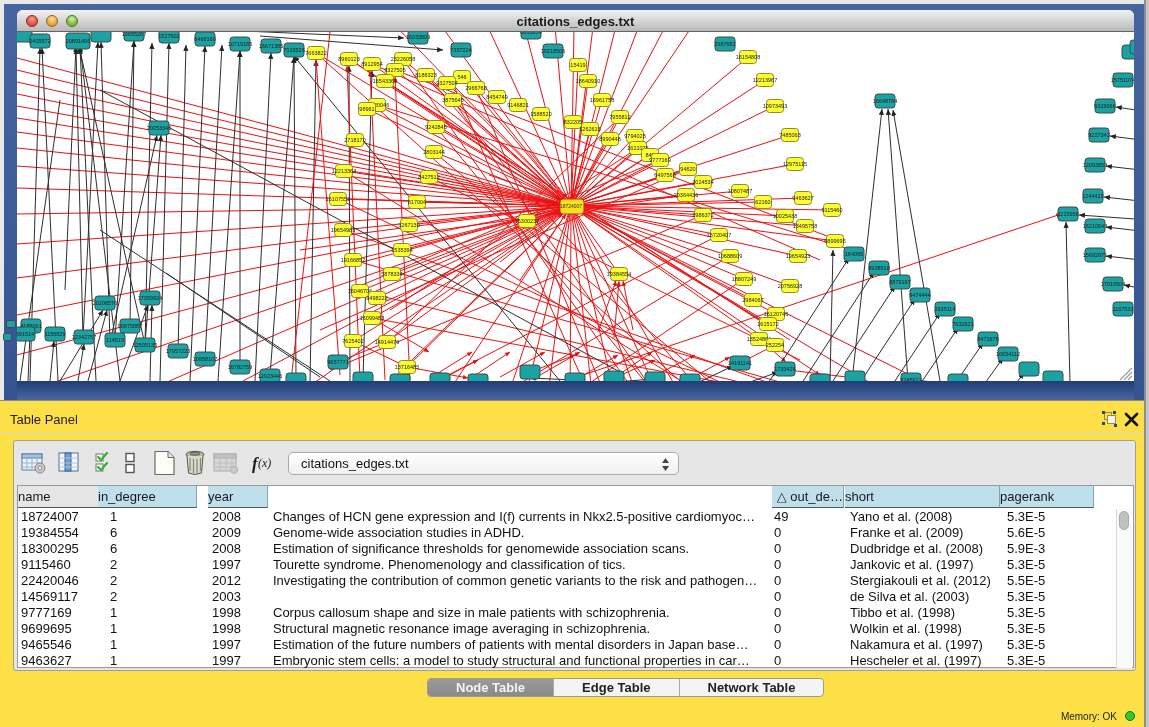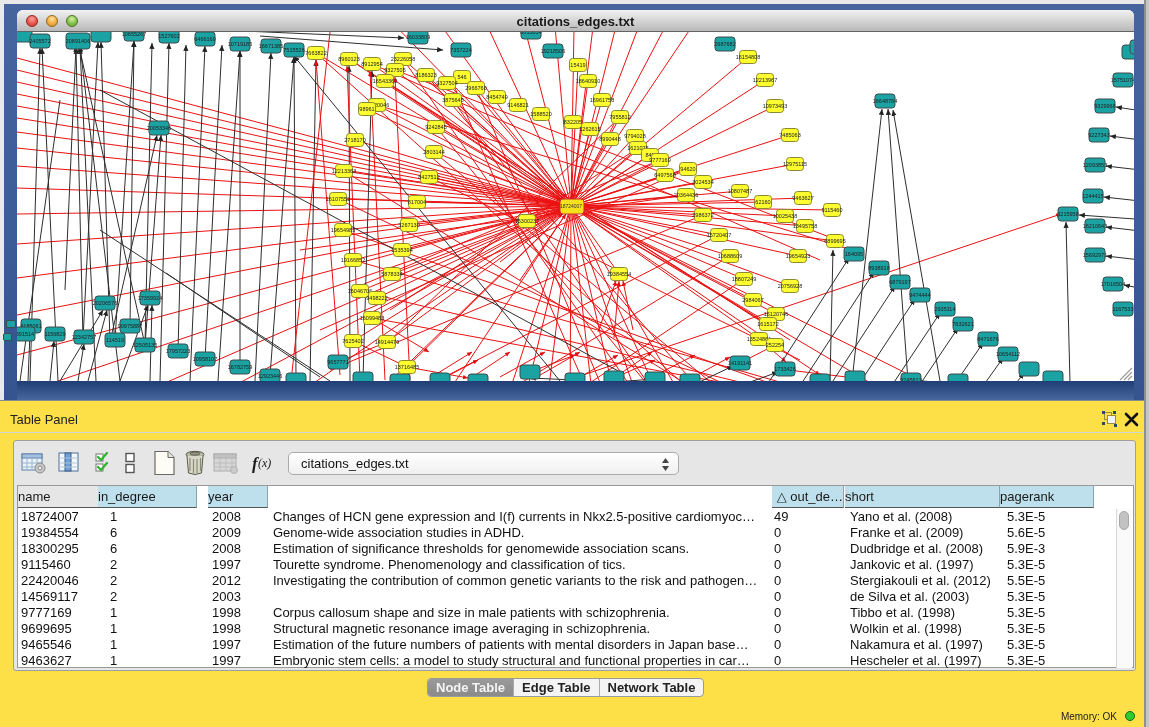--- a/index.html
+++ b/index.html
@@ -19,21 +19,21 @@
 #tablewrap{position:absolute;left:3px;top:44px;width:1117px;height:183px;background:#fff;border:1px solid #999}
 .hdr{position:absolute;left:0;top:0;height:22px;border-bottom:1px solid #555;font-size:13px;color:#1a1a1a;text-align:left;line-height:21px;background:#bee0ec;border-right:1px solid #84a4b0}
 .rows{position:absolute;left:0;top:23px;width:1100px;font-size:13px;color:#111}
 .tr{position:relative;height:16px;line-height:16px;white-space:nowrap}
 .tr div{position:absolute;overflow:hidden}
 .c0{left:3px;width:84px}.c1{left:92px;width:100px}.c2{left:194px;width:60px}
 .c3{left:255px;width:500px}.c4{left:756px;width:70px}.c5{left:832px;width:152px}.c6{left:989px;width:88px}
 #sb{position:absolute;right:1px;top:23px;width:16px;height:159px;background:#fafafa;border-left:1px solid #d8d8d8}
 #thumb{position:absolute;left:2px;top:2px;width:10px;height:19px;border-radius:5px;background:#c2c2c2;border:1px solid #a8a8a8}
 #tabs{position:absolute;left:427px;top:277px;height:19px;border:1px solid #9a9a9a;border-radius:4px;background:#f4f4f4;font-size:13px;font-weight:bold;display:flex;overflow:hidden}
-.tab{padding:0 8px;line-height:18px;color:#222}
+.tab{padding:0 28px;line-height:18px;color:#222}
 .tab.sel{background:linear-gradient(180deg,#9a9a9a,#8a8a8a);color:#f4f4f4}
 .tab+.tab{border-left:1px solid #aaa}
 #mem{position:absolute;right:32px;top:310px;font-size:10px;font-weight:normal;color:#222}
 #memdot{position:absolute;right:14px;top:310px;width:10px;height:10px;border-radius:50%;background:#2ecc2e;border:1px solid #1a661a}
 #redge{position:absolute;right:0;top:0;width:5px;height:727px;background:#c6c6c6;border-left:2px solid #8f8f8f}
 </style></head><body>
 <div id="desk"></div>
 <div id="shadow"></div>
 <div id="win">
  <div id="tbar">

